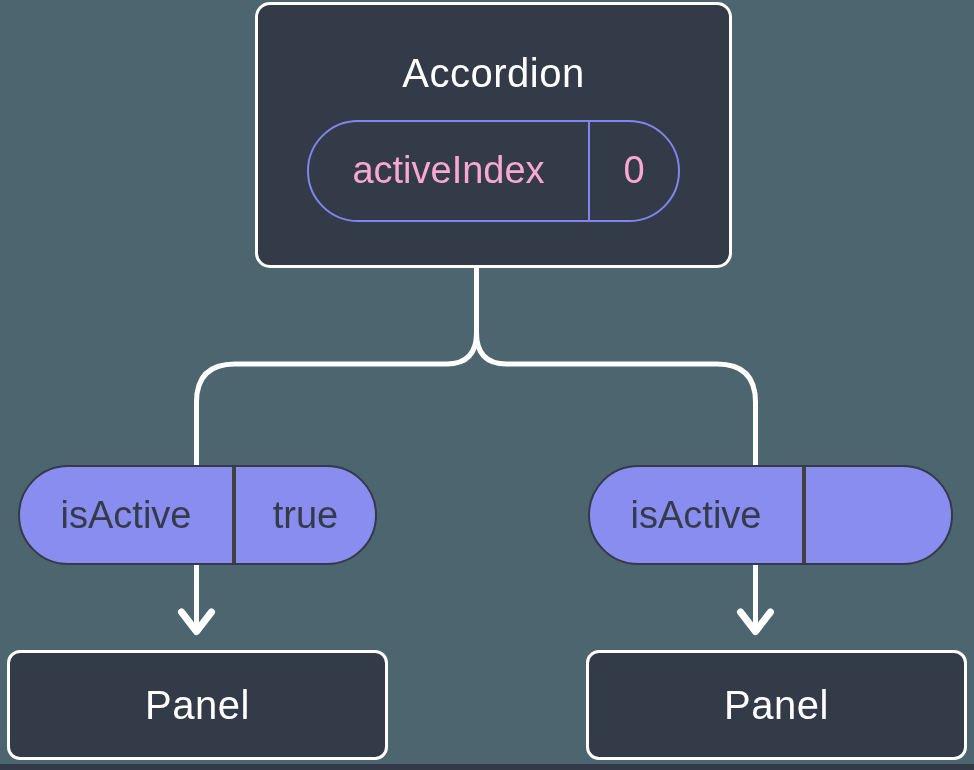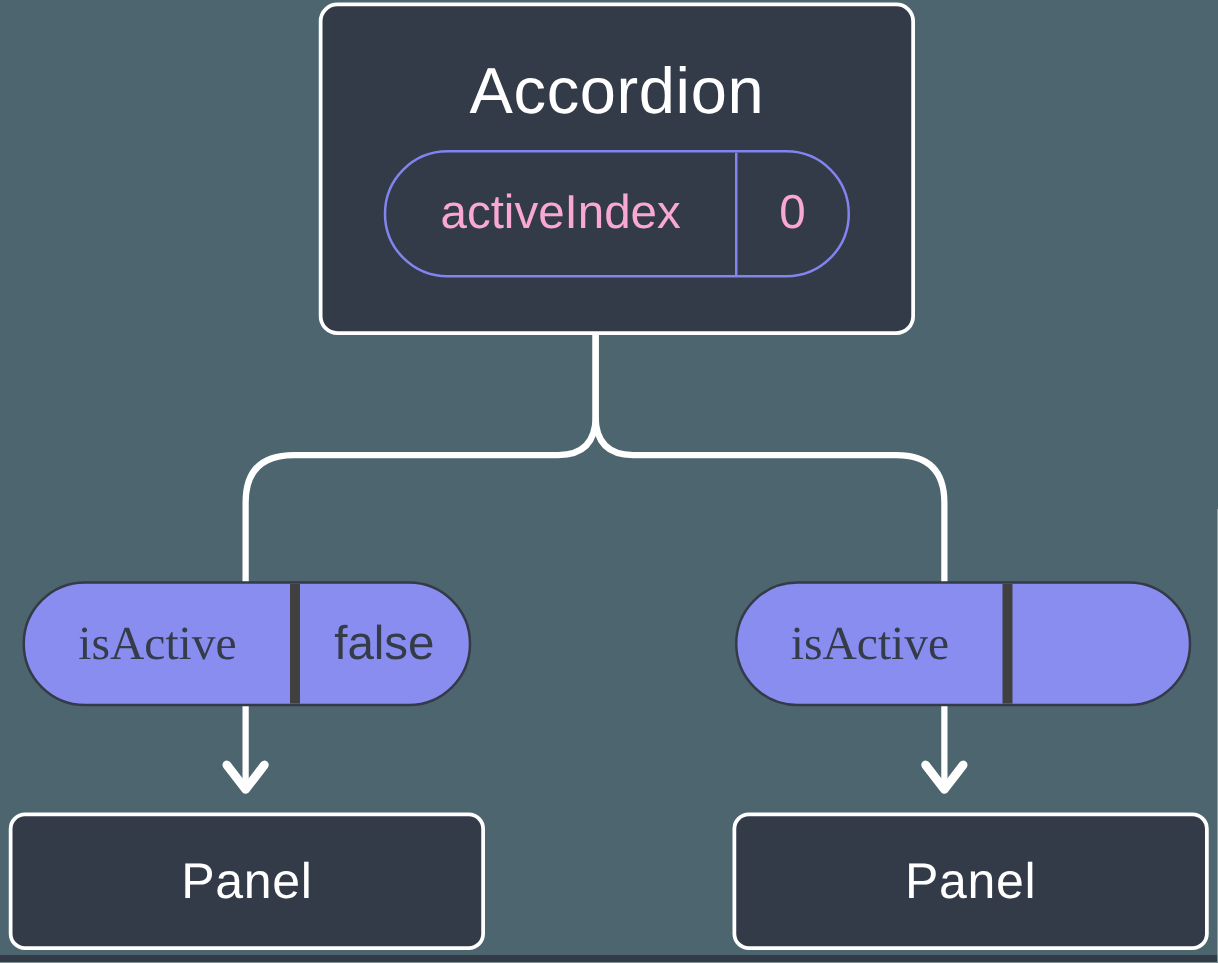--- a/index.html
+++ b/index.html
@@ -30,21 +30,21 @@
     border: 3px solid #ffffff;
     border-radius: 15px;
     display: flex;
     flex-direction: column;
     align-items: center;
     justify-content: center;
     gap: 23px;
   }
   .accordion-title {
     color: #ffffff;
-    font-size: 52px;
+    font-size: 40px;
     font-weight: 500;
     line-height: 48px;
     letter-spacing: 0.5px;
   }
   .prop-pill {
     box-sizing: border-box;
     width: 373px; height: 102px;
     border: 2px solid #8284ef;
     border-radius: 51px;
     display: flex;
@@ -79,22 +79,21 @@
     align-items: stretch;
     overflow: hidden;
     color: #343b49;
     font-size: 38px;
   }
   .state-pill .seg-name {
     width: 212px;
     display: flex;
     align-items: center;
     justify-content: center;
-    border-right: 8px solid #404040;
-    font-family: Liberation Serif, serif;
+    border-right: 4px solid #404040;
   }
   .state-pill .seg-value {
     flex: 1;
     display: flex;
     align-items: center;
     justify-content: center;
   }
   .state-pill.left  { left: 18px;  width: 359px; }
   .state-pill.right { left: 588px; width: 365px; }
   
@@ -142,21 +141,21 @@
   <div class="accordion-node">
     <div class="accordion-title">Accordion</div>
     <div class="prop-pill">
       <span class="seg-name">activeIndex</span>
       <span class="seg-value">0</span>
     </div>
   </div>
 
   <div class="state-pill left">
     <span class="seg-name">isActive</span>
-    <span class="seg-value">false</span>
+    <span class="seg-value">true</span>
   </div>
 
   <div class="state-pill right">
     <span class="seg-name">isActive</span>
   </div>
 
   <div class="panel-node left">
     <span>Panel</span>
   </div>
   <div class="panel-node right">

